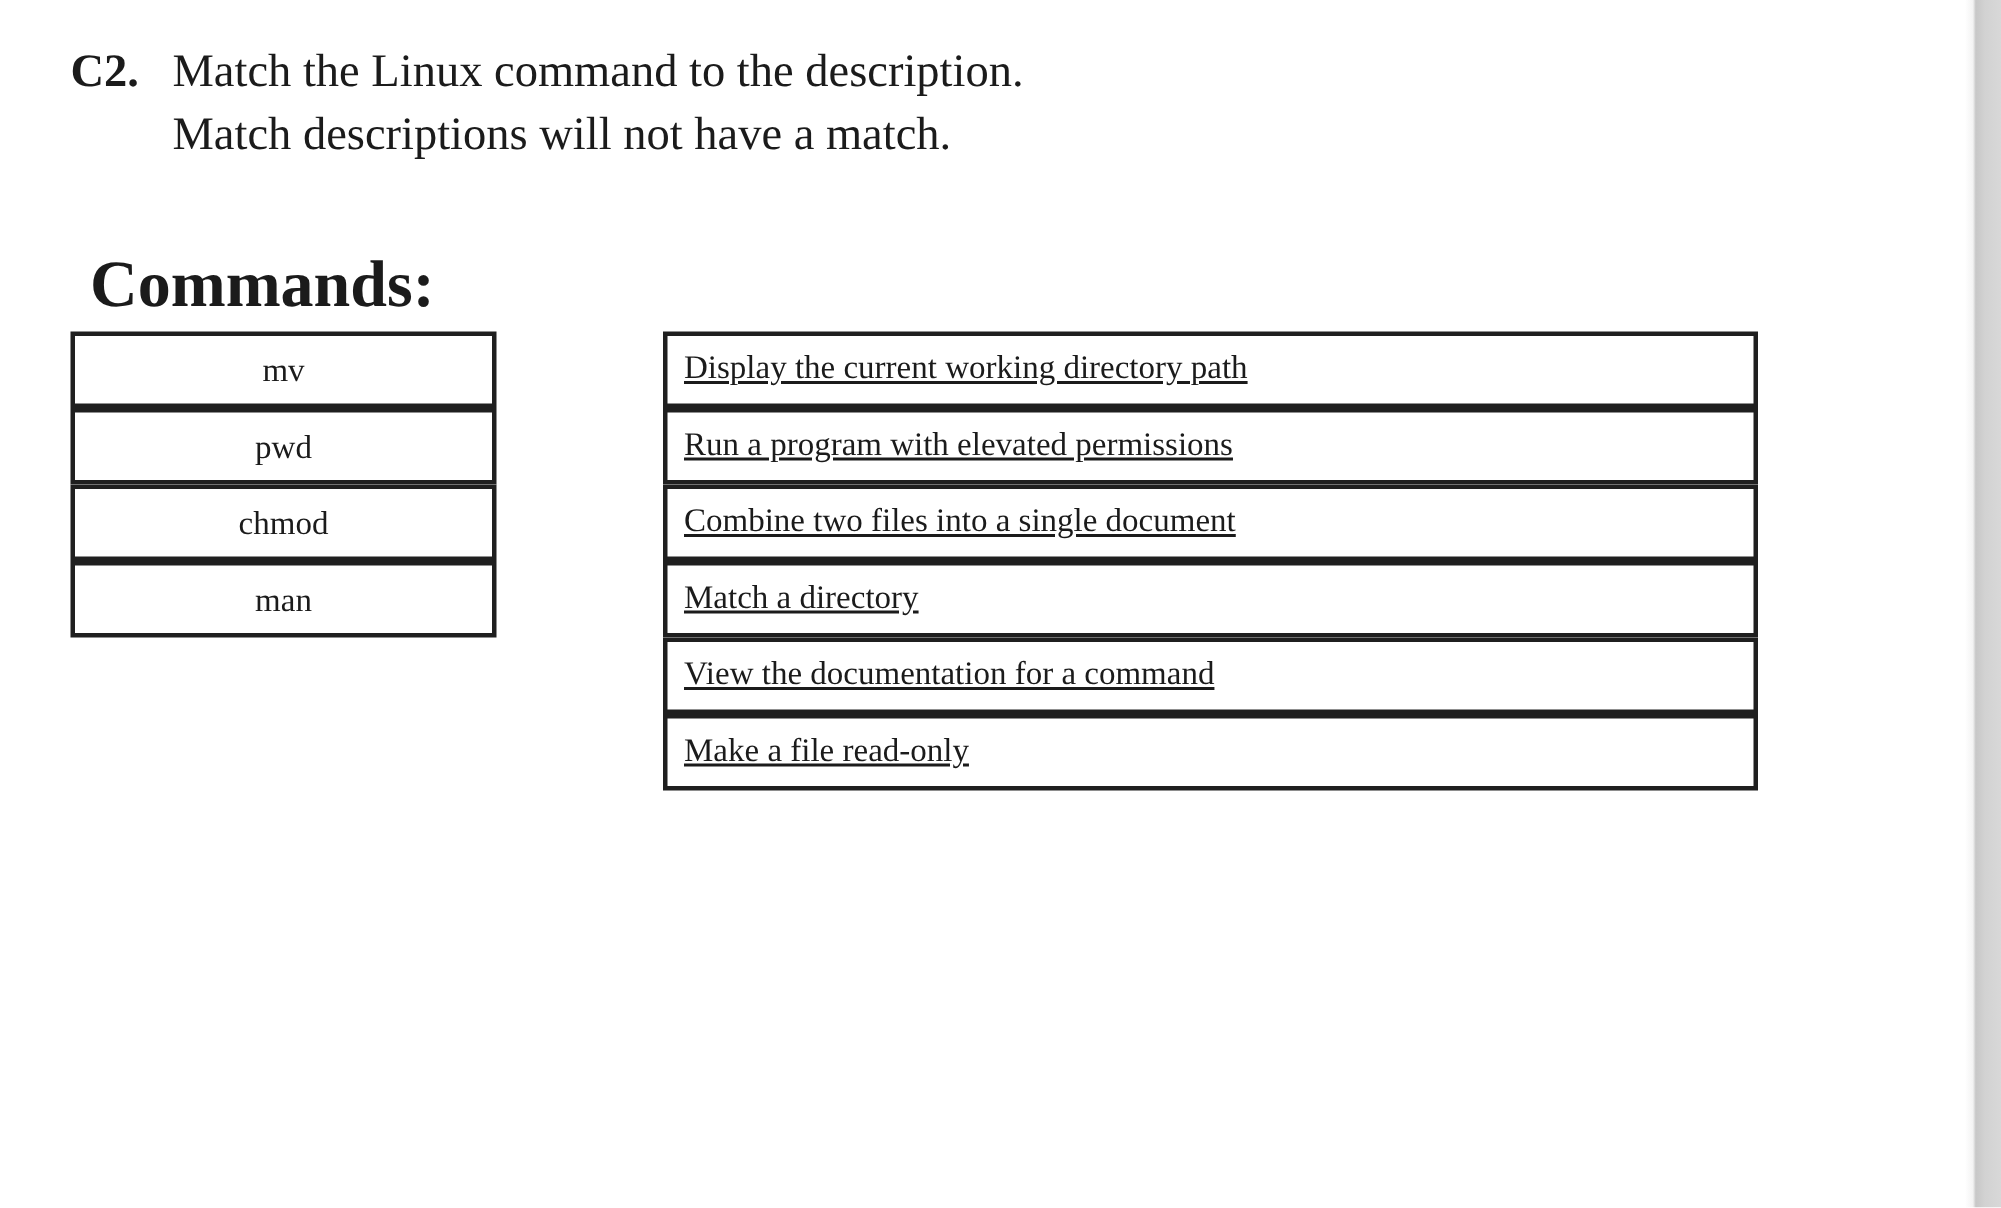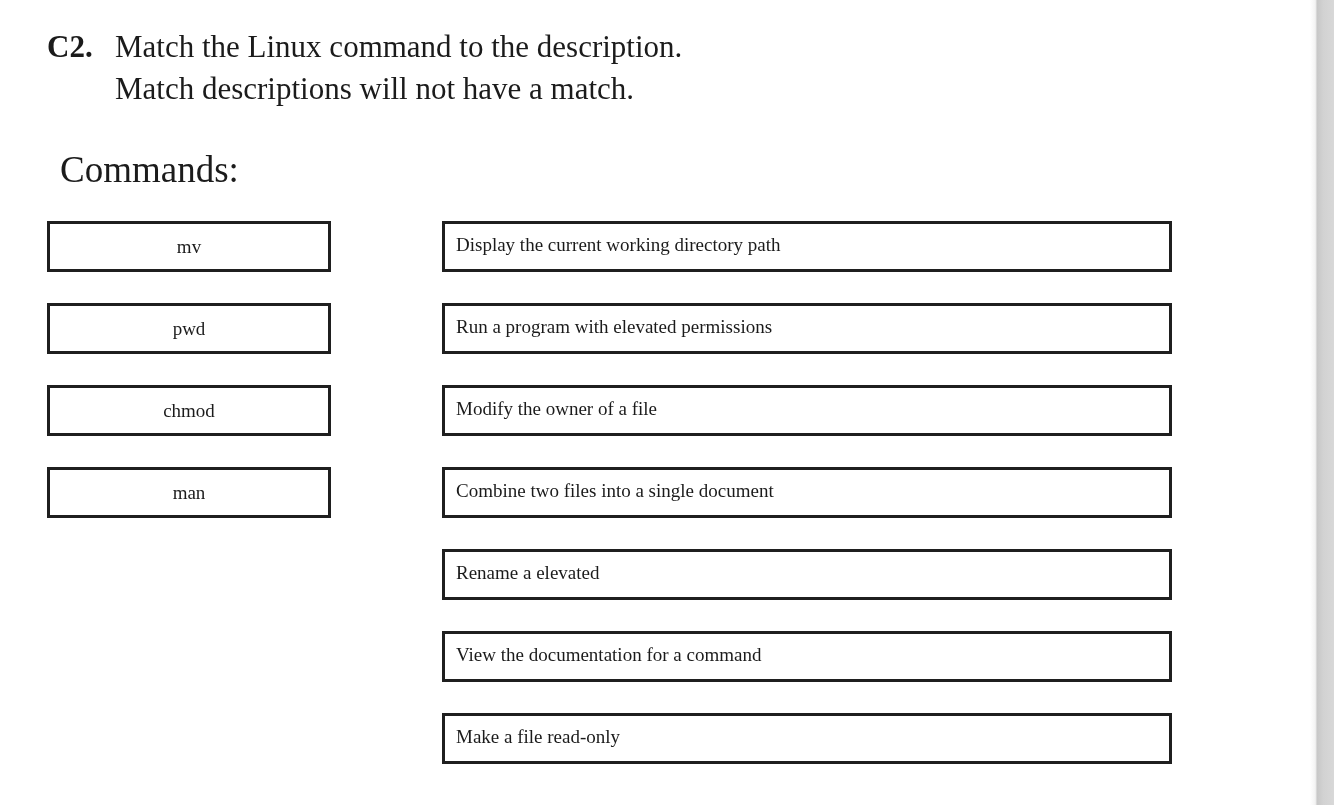--- a/index.html
+++ b/index.html
@@ -34,48 +34,47 @@
     line-height: 42px;
   }
   .qnum {
     font-weight: bold;
     width: 68px;
     flex: 0 0 68px;
   }
   .qtext div { white-space: nowrap; }
   .col-header {
     position: absolute;
-    top: 148px;
-    font-size: 37px;
-    font-weight: normal;
+    top: 164px;
+    font-size: 44px;
+    font-weight: bold;
     white-space: nowrap;
   }
   .commands-header { left: 60px; }
   .descriptions-header { left: 455px; }
   .boxes {
     position: absolute;
     top: 221px;
     display: flex;
     flex-direction: column;
   }
   #commands-list { left: 47px; width: 284px; }
   #descriptions-list { left: 442px; width: 730px; }
   .box {
     height: 51px;
     border: 3px solid var(--border);
     background: var(--page-bg);
-    margin-bottom: 31px;
     display: flex;
     align-items: center;
-    font-size: 19px;
+    font-size: 22px;
     white-space: nowrap;
     overflow: hidden;
   }
   .command-box { justify-content: center; }
-  .description-box { justify-content: flex-start; padding-left: 11px; padding-bottom: 3px; }
+  .description-box { justify-content: flex-start; padding-left: 11px; padding-bottom: 3px; text-decoration: underline; }
   .page-edge {
     position: absolute;
     top: 0;
     right: 0;
     width: 24px;
     height: 805px;
     background: linear-gradient(to right,
       var(--page-bg) 0%,
       var(--edge-light) 22%,
       #c7c7c7 30%,
@@ -102,22 +101,21 @@
   <div id="commands-list" class="boxes">
       <div class="box command-box">mv</div>
       <div class="box command-box">pwd</div>
       <div class="box command-box">chmod</div>
       <div class="box command-box">man</div>
     </div>
 
   <div id="descriptions-list" class="boxes">
       <div class="box description-box">Display the current working directory path</div>
       <div class="box description-box">Run a program with elevated permissions</div>
-      <div class="box description-box">Modify the owner of a file</div>
       <div class="box description-box">Combine two files into a single document</div>
-      <div class="box description-box">Rename a elevated</div>
+      <div class="box description-box">Match a directory</div>
       <div class="box description-box">View the documentation for a command</div>
       <div class="box description-box">Make a file read-only</div>
     </div>
 
   <div class="page-edge"></div>
 
 </div>
 
 </body></html>

